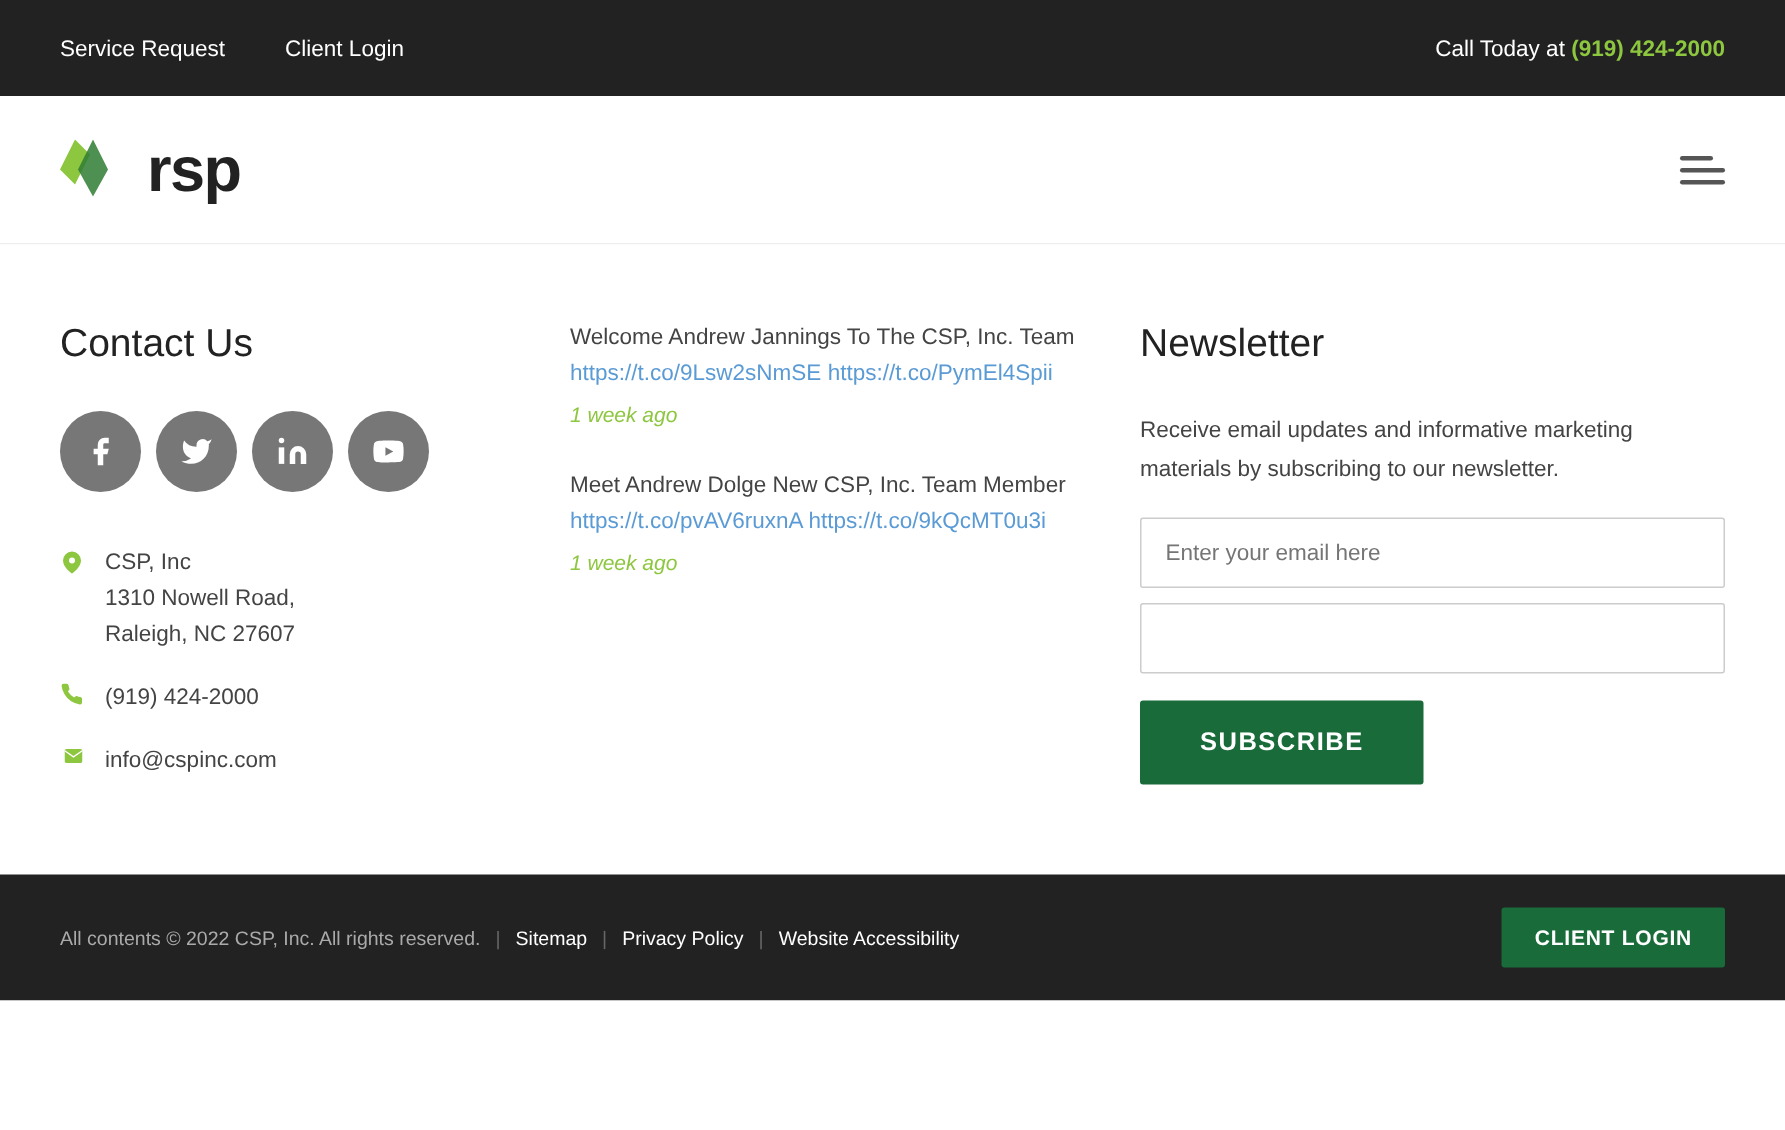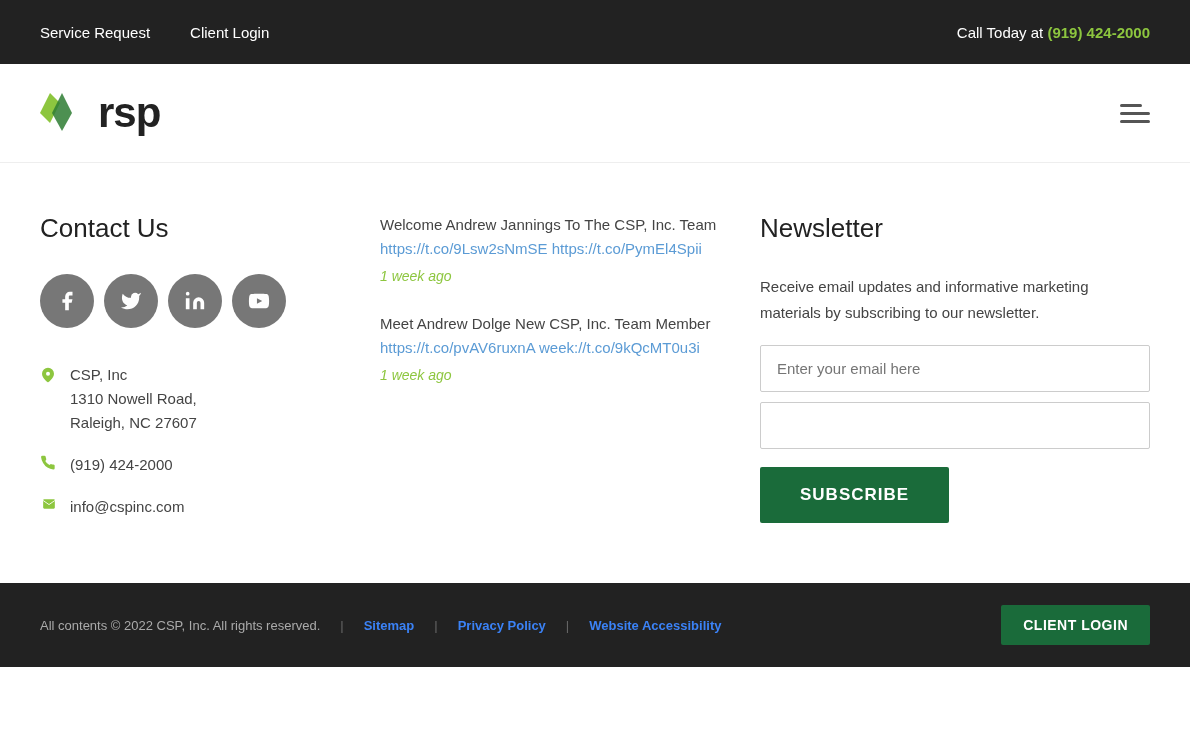--- a/index.html
+++ b/index.html
@@ -141,22 +141,22 @@
     .footer {
       background: #222;
       color: #aaa;
       padding: 22px 40px;
       display: flex;
       align-items: center;
       justify-content: space-between;
       flex-wrap: wrap;
       gap: 14px;
     }
-    .footer-left { font-size: 13px; color: #aaa; display: flex; align-items: center; flex-wrap: wrap; gap: 16px; }
-    .footer-left a { color: #3b82f6; text-decoration: none; font-weight: bold; }
+    .footer-left { font-size: 13px; color: #aaa; display: flex; align-items: center; flex-wrap: wrap; gap: 6px; }
+    .footer-left a { color: #ffffff; text-decoration: none; }
     .footer-sep { color: #666; margin: 0 4px; }
     .footer-right { display: flex; gap: 10px; }
     .footer-btn {
       background: #1a6b3a;
       color: #fff;
       border: none;
       padding: 12px 22px;
       font-size: 14px;
       font-weight: bold;
       letter-spacing: 0.5px;
@@ -261,21 +261,21 @@
       <span>Welcome Andrew Jannings To The CSP, Inc. Team </span>
       <a class="tweet-link">https://t.co/9Lsw2sNmSE</a>
       <span> </span>
       <a class="tweet-link">https://t.co/PymEl4Spii</a>
       <span class="tweet-time">1 week ago</span>
     </div>
     <div class="tweet">
       <span>Meet Andrew Dolge New CSP, Inc. Team Member </span>
       <a class="tweet-link">https://t.co/pvAV6ruxnA</a>
       <span> </span>
-      <a class="tweet-link">week://t.co/9kQcMT0u3i</a>
+      <a class="tweet-link">https://t.co/9kQcMT0u3i</a>
       <span class="tweet-time">1 week ago</span>
     </div>
   </div>
 
   <div class="newsletter">
     <h2 class="section-title">Newsletter</h2>
     <p class="newsletter-desc">Receive email updates and informative marketing materials by subscribing to our newsletter.</p>
     <input type="email" placeholder="Enter your email here" style="">
     <input type="text" placeholder="" style="">
     <button class="subscribe-btn">SUBSCRIBE</button>

